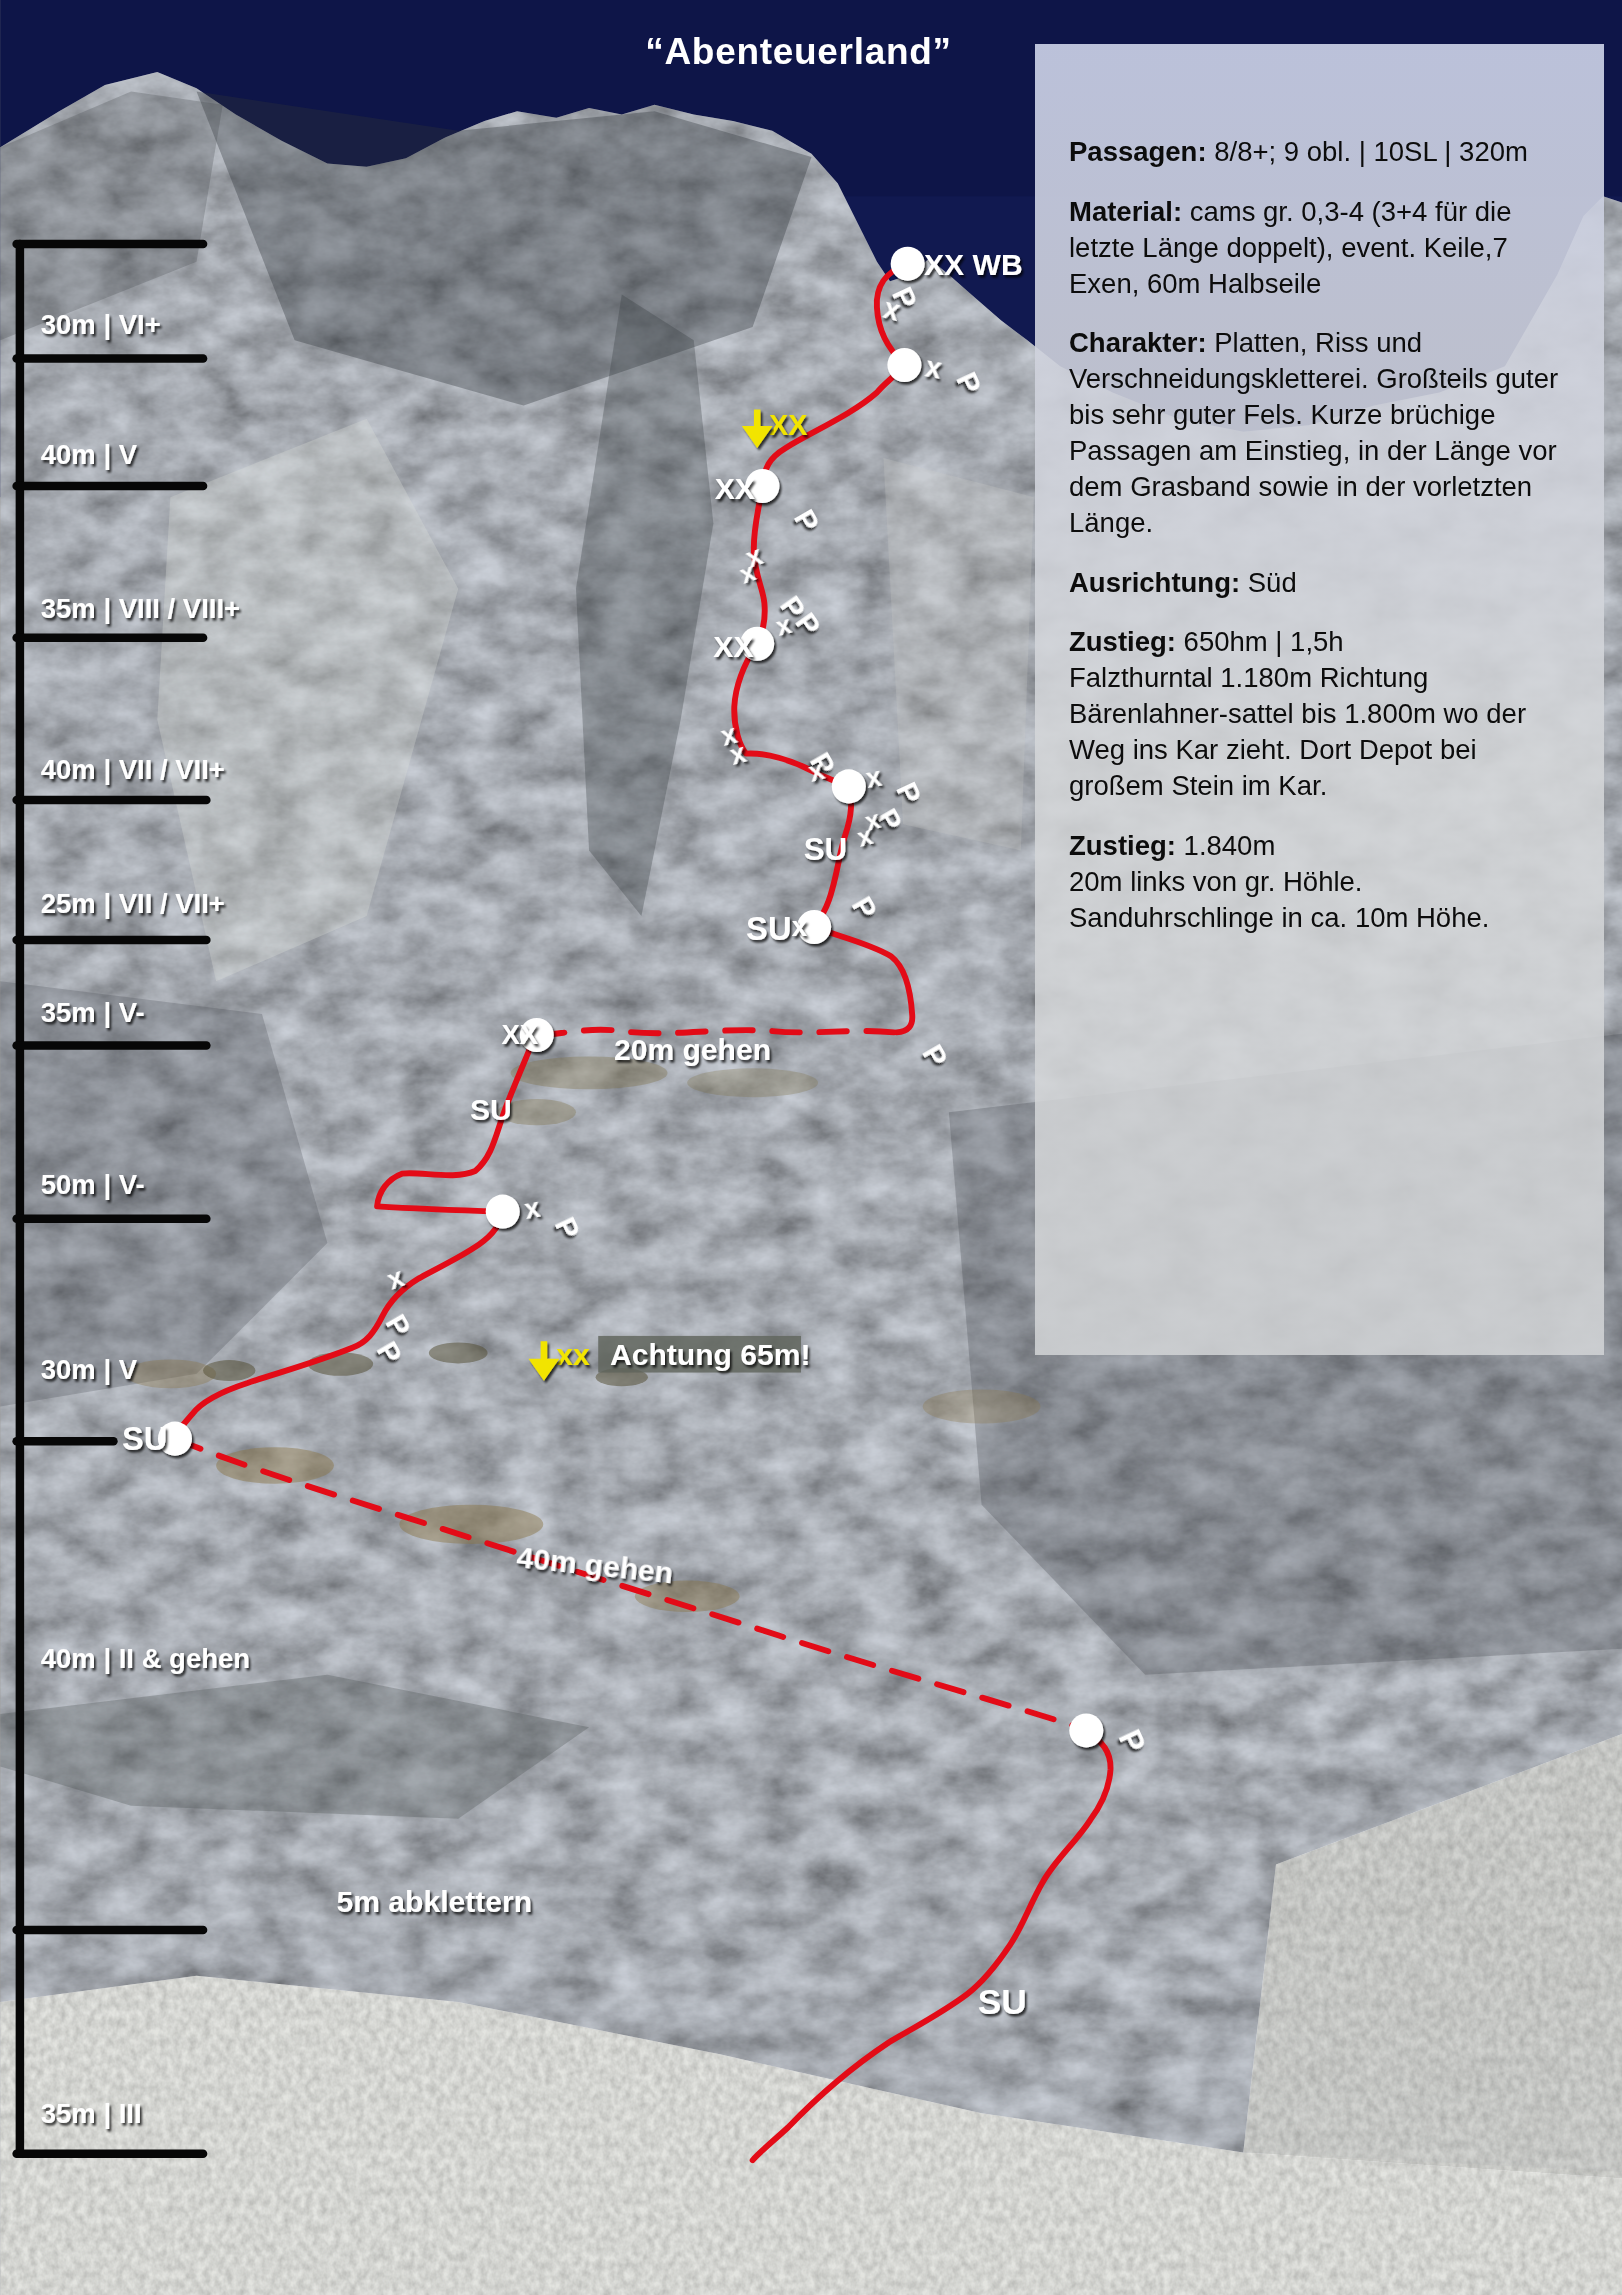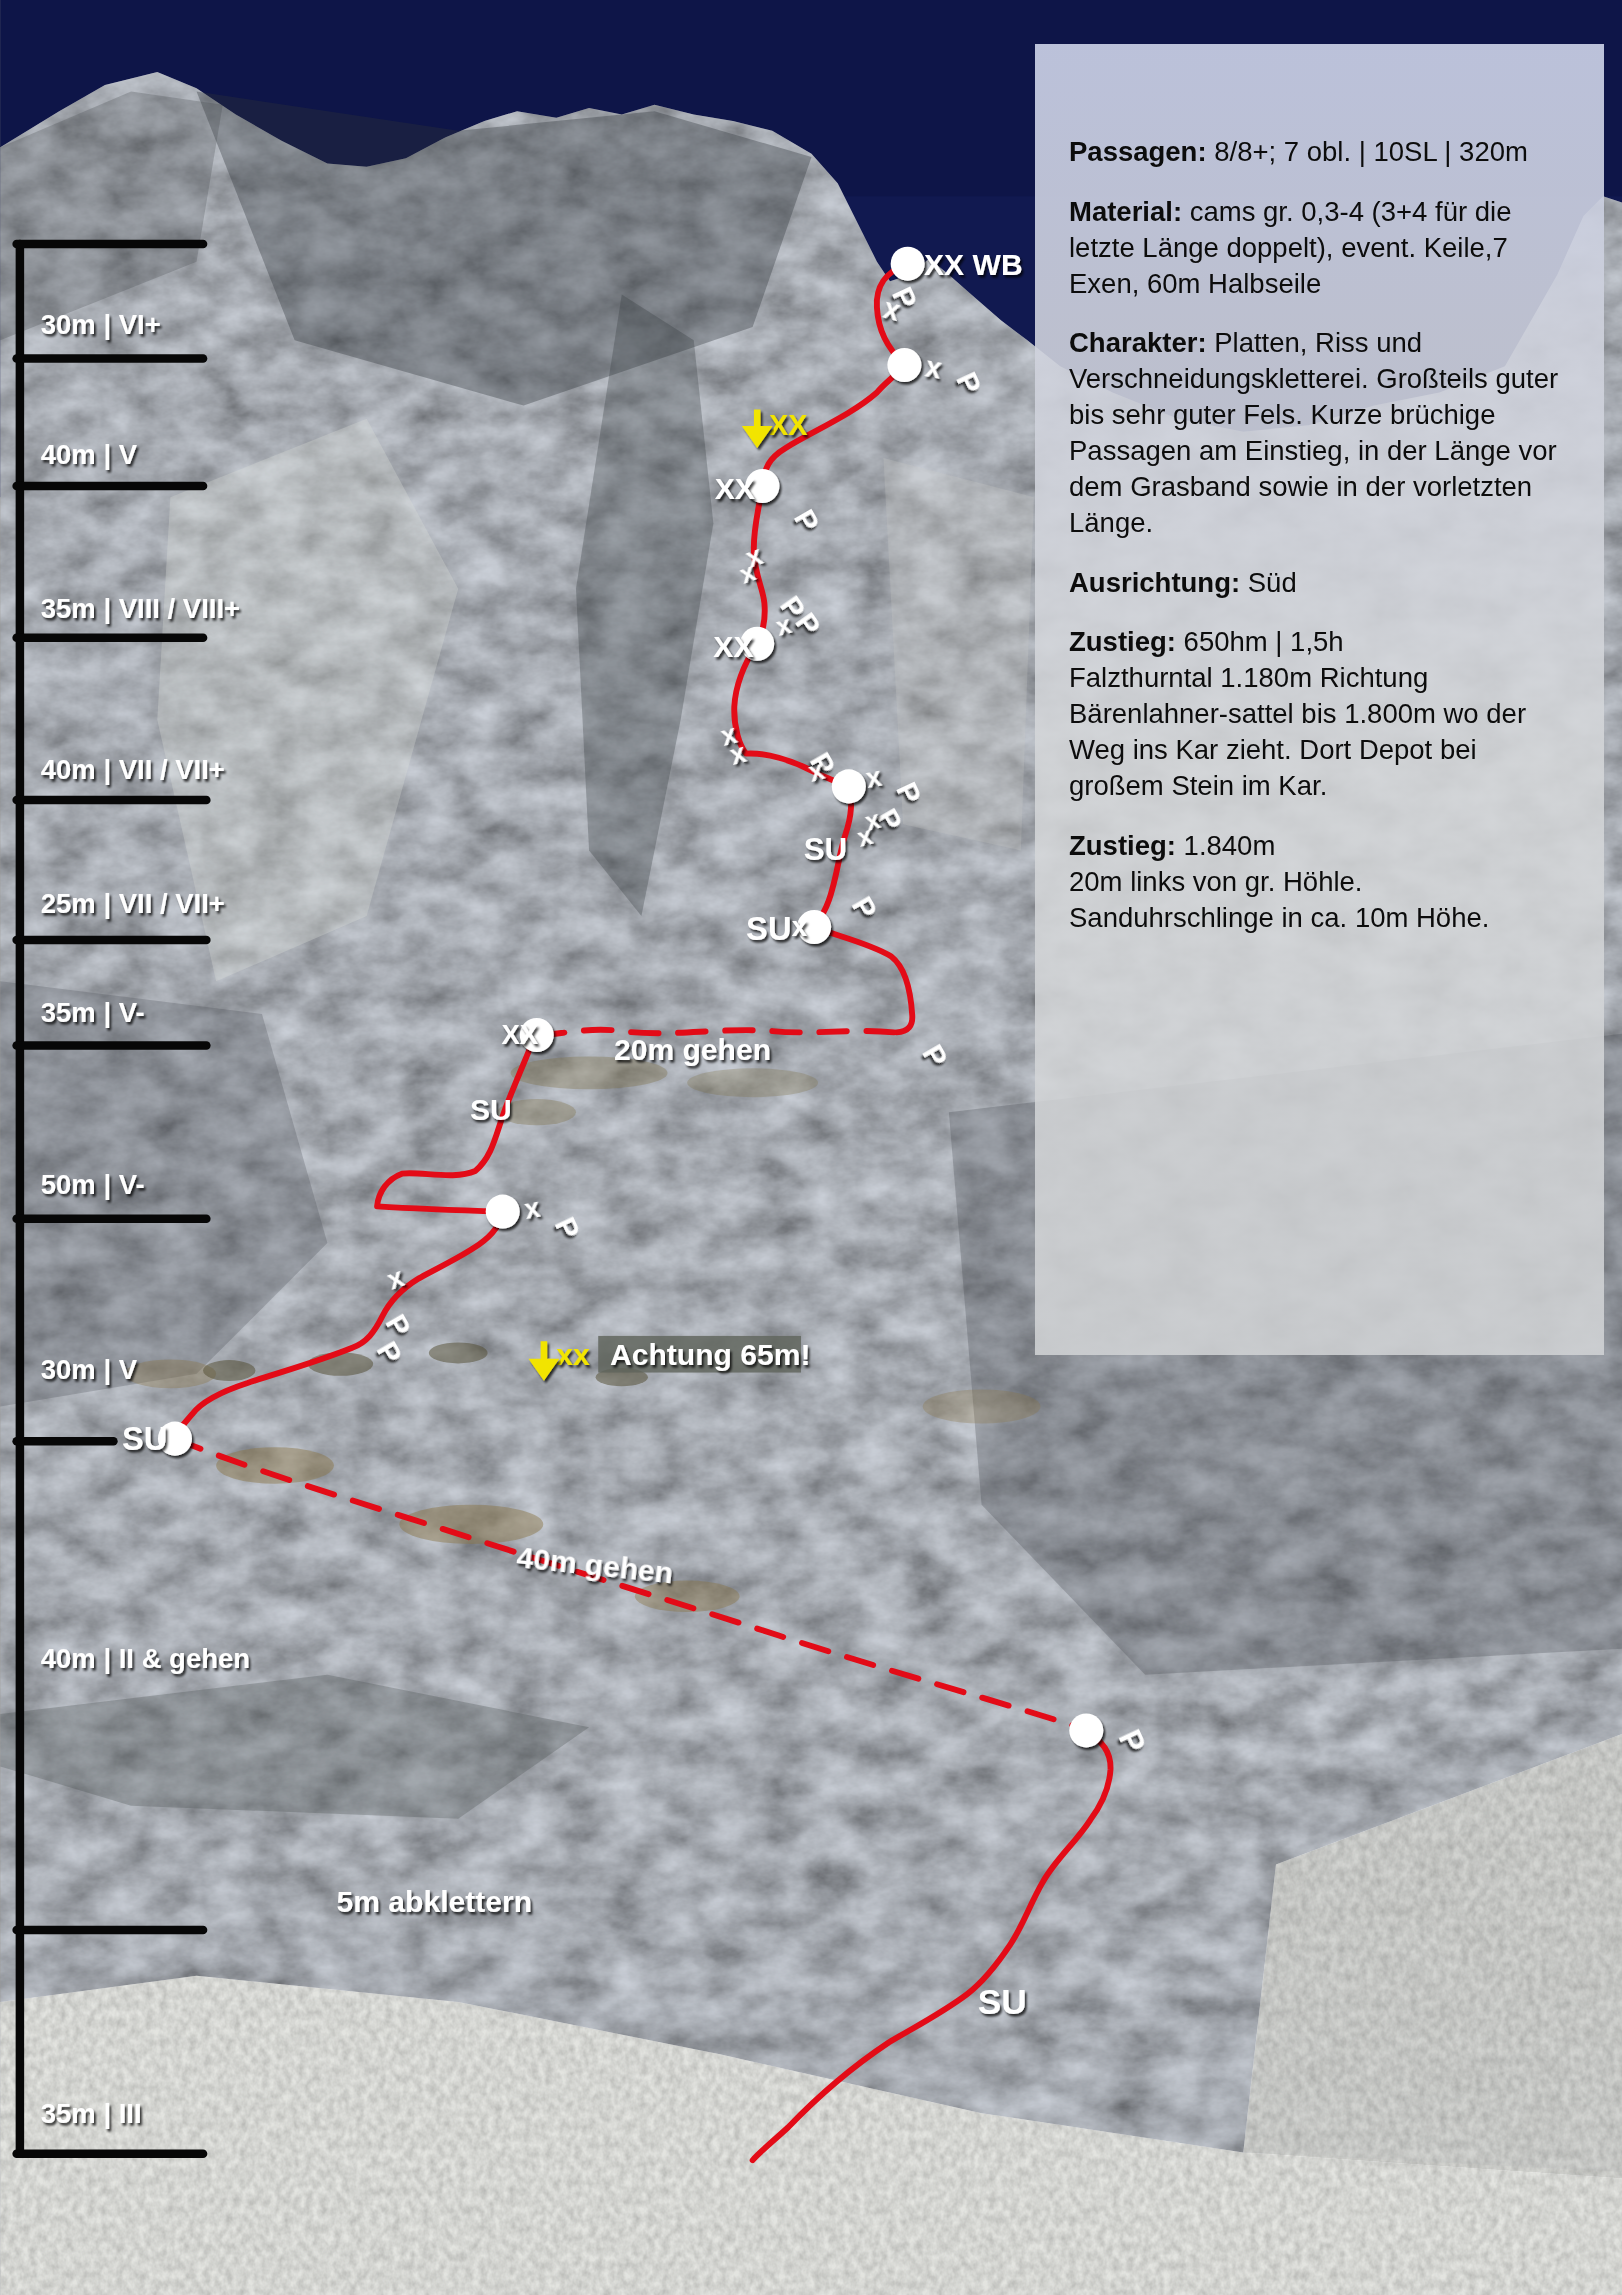--- a/index.html
+++ b/index.html
@@ -170,23 +170,24 @@
         <text x="938" y="1620" class="lbl" font-size="46" filter="url(#ts)">20m gehen</text>
         <text x="788" y="2395" class="lbl" font-size="46" filter="url(#ts)" transform="rotate(6 788 2395)">40m gehen</text>
         <text x="514" y="2922" class="lbl" font-size="46" filter="url(#ts)">5m abklettern</text>
         <rect x="914" y="2042" width="310" height="56" fill="#5f645c" opacity="0.82"></rect>
         <text x="932" y="2086" class="lbl" font-size="46" filter="url(#ts)">Achtung 65m!</text>
         <path d="M1157,626 V658 M1143,656 L1157,676 L1171,656 Z" stroke="#f2e400" stroke-width="10" fill="#f2e400" filter="url(#ts)"></path>
         <path d="M831,2050 V2084 M817,2082 L831,2102 L845,2082 Z" stroke="#f2e400" stroke-width="10" fill="#f2e400" filter="url(#ts)"></path>
       </g>
   </svg>
 
+  <div class="title">“Abenteuerland”</div>
 
   <div class="panel" id="panel">
-      <p><b>Passagen:</b><span> 8/8+; 7 obl. | 10SL | 320m</span></p>
+      <p><b>Passagen:</b><span> 8/8+; 9 obl. | 10SL | 320m</span></p>
       <p><b>Material:</b><span> cams gr. 0,3-4 (3+4 für die letzte Länge doppelt), event. Keile,7 Exen, 60m Halbseile</span></p>
       <p><b>Charakter:</b><span> Platten, Riss und Verschneidungskletterei. Großteils guter bis sehr guter Fels. Kurze brüchige Passagen am Einstieg, in der Länge vor dem Grasband sowie in der vorletzten Länge.</span></p>
       <p><b>Ausrichtung:</b><span> Süd</span></p>
       <p><b>Zustieg:</b><span> 650hm | 1,5h
 Falzthurntal 1.180m Richtung Bärenlahner-sattel bis 1.800m wo der Weg ins Kar zieht. Dort Depot bei großem Stein im Kar.</span></p>
       <p><b>Zustieg:</b><span> 1.840m
 20m links von gr. Höhle. Sanduhrschlinge in ca. 10m Höhe.</span></p>
     </div>
 
 </div>

